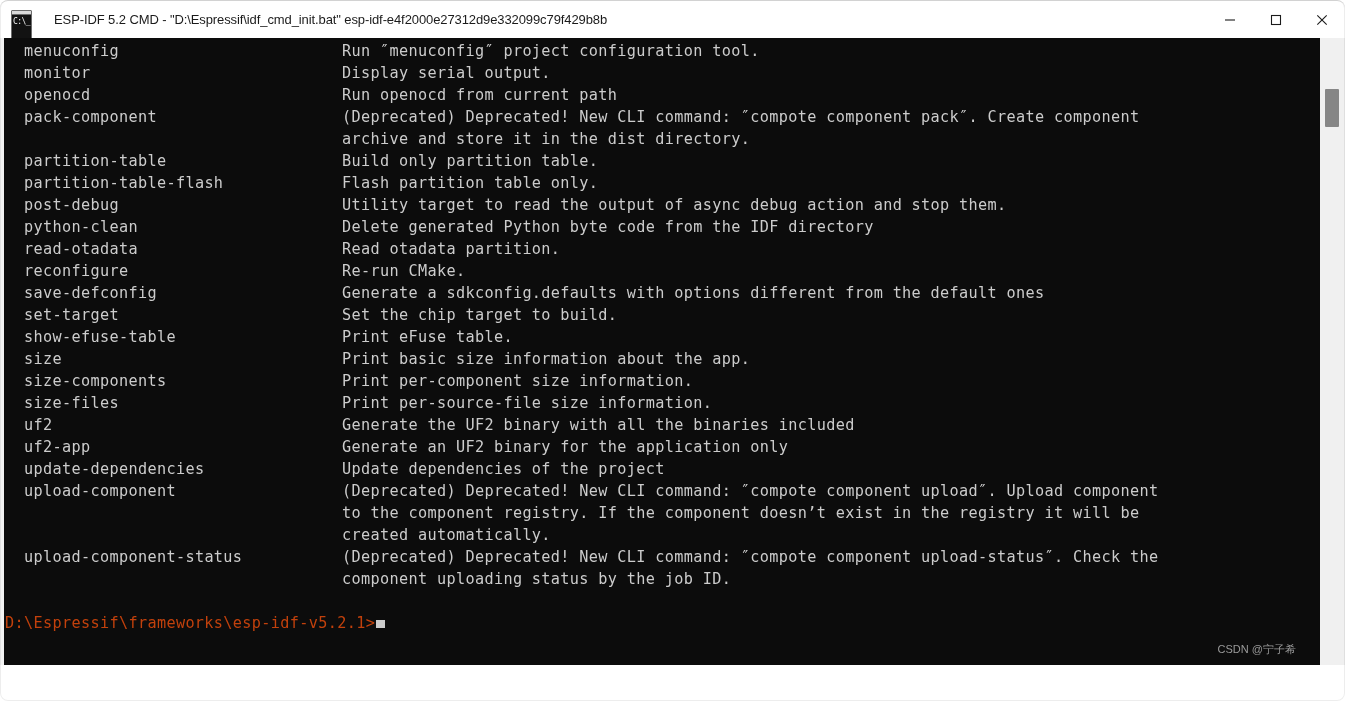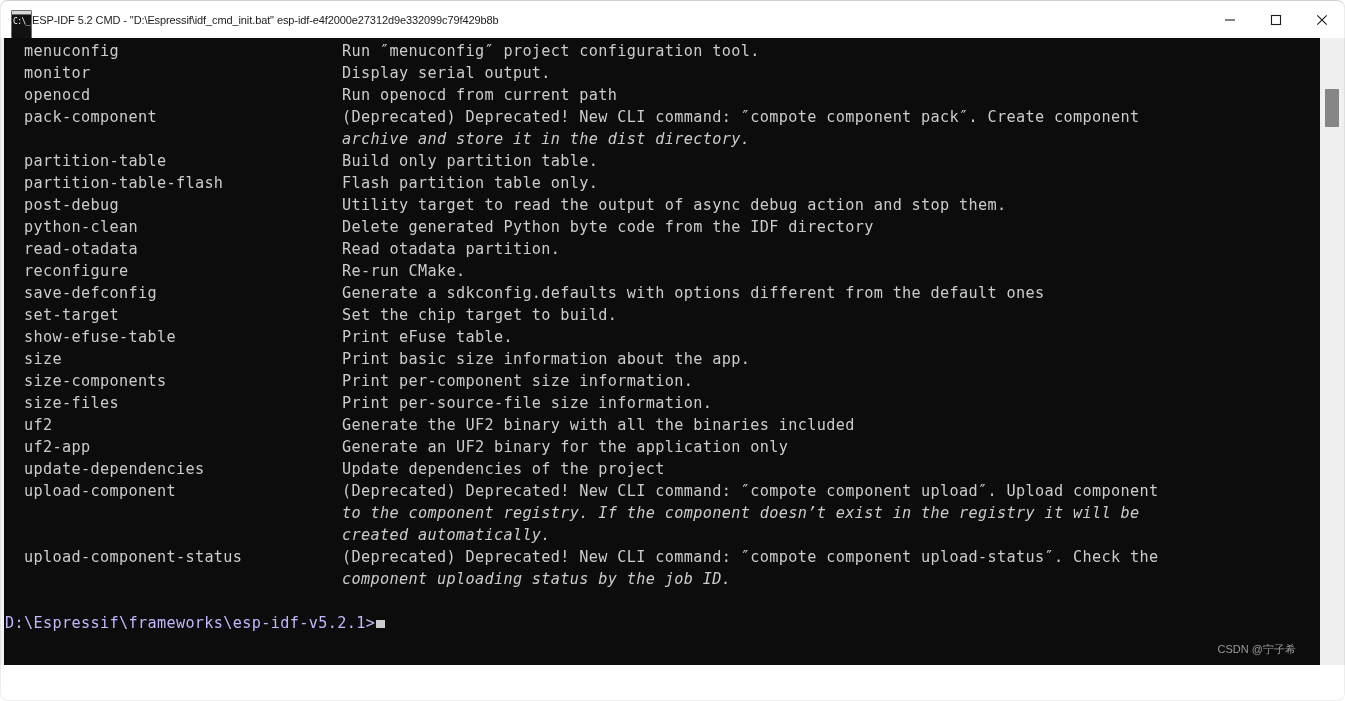--- a/index.html
+++ b/index.html
@@ -73,25 +73,25 @@
     font-size: 8px;
     line-height: 13px;
     letter-spacing: -0.6px;
     padding-left: 1px;
     box-sizing: border-box;
     white-space: nowrap;
   }
 
   #window-title {
     position: absolute;
-    left: 32px;
+    left: 54px;
     top: 0;
     height: 38px;
     line-height: 38px;
-    font-size: 11px;
+    font-size: 13px;
     color: #1b1b1b;
     white-space: nowrap;
     letter-spacing: -0.1px;
   }
 
   #window-controls {
     position: absolute;
     right: 0;
     top: 0;
     height: 38px;
@@ -162,32 +162,31 @@
   }
   .cmd-desc {
     display: inline-block;
     white-space: pre;
   }
   .cmd-cont {
     display: block;
     height: 22px;
     padding-left: 318px;
     white-space: pre;
-    font-style: italic;
   }
 
   
   #prompt-line {
     position: absolute;
     left: 1px;
     top: 574px;
     font-family: "DejaVu Sans Mono", "Liberation Mono", monospace;
     font-size: 15.2px;
     line-height: 22px;
-    color: #c4b5fd;
+    color: #c2410c;
     white-space: pre;
     letter-spacing: 0.35px;
   }
   #cursor {
     display: inline-block;
     width: 9px;
     height: 8px;
     background: #cccccc;
     vertical-align: baseline;
     margin-left: 1px;

